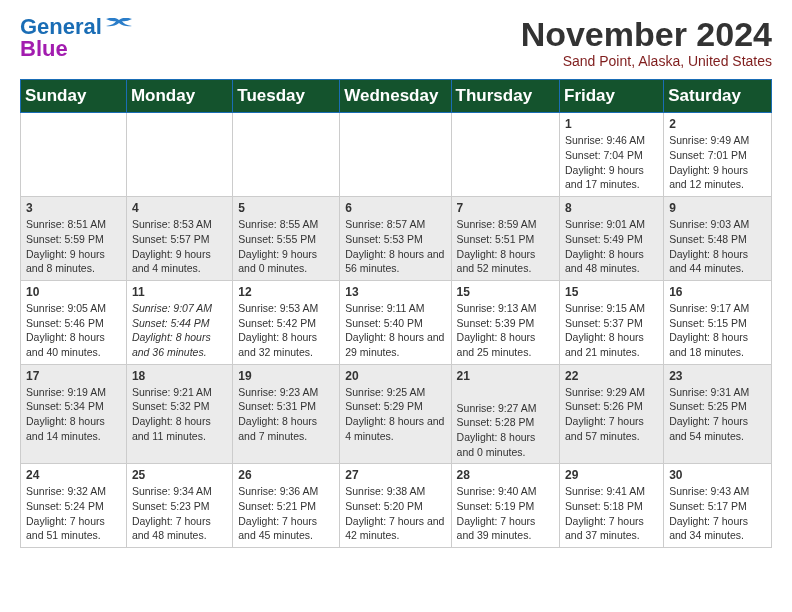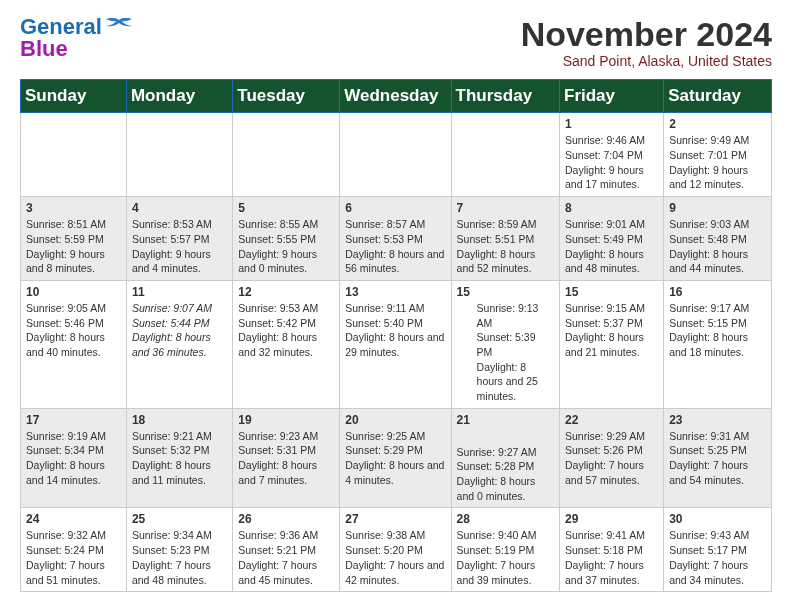--- a/index.html
+++ b/index.html
@@ -213,21 +213,21 @@
 Daylight: 8 hours and 32 minutes.</div>
           </td>
           <td>
             <span class="day-num">13</span>
             <div class="day-info" style="white-space: pre-wrap;">Sunrise: 9:11 AM
 Sunset: 5:40 PM
 Daylight: 8 hours and 29 minutes.</div>
           </td>
           <td>
             <span class="day-num">15</span>
-            <div class="day-info" style="white-space: pre-wrap; margin-left: 20px;">Sunrise: 9:13 AM
+            <div class="day-info" style="white-space: pre-wrap;">Sunrise: 9:13 AM
 Sunset: 5:39 PM
 Daylight: 8 hours and 25 minutes.</div>
           </td>
           <td>
             <span class="day-num">15</span>
             <div class="day-info" style="white-space: pre-wrap;">Sunrise: 9:15 AM
 Sunset: 5:37 PM
 Daylight: 8 hours and 21 minutes.</div>
           </td>
           <td>

